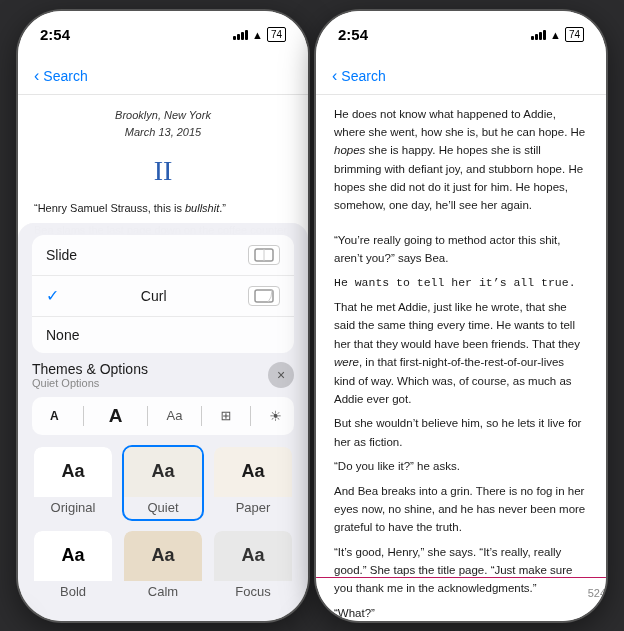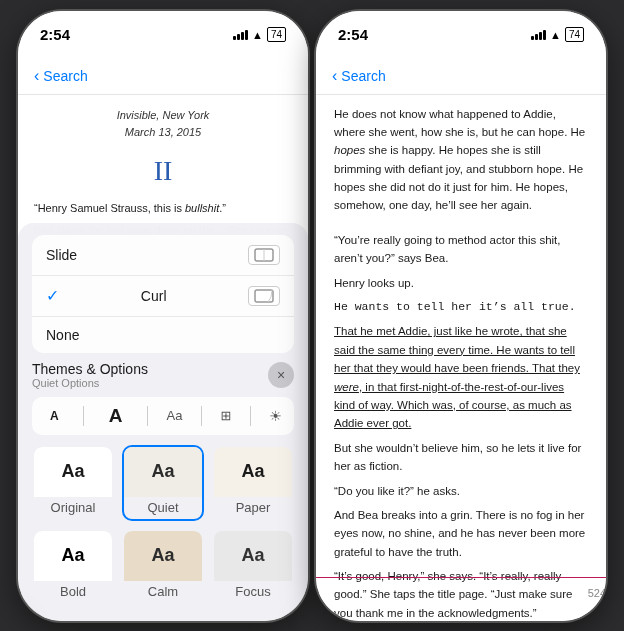--- a/index.html
+++ b/index.html
@@ -329,21 +329,21 @@
 
     <div class="nav-bar">
       <div class="nav-back">
         <span class="nav-back-arrow">‹</span>
         <span>Search</span>
       </div>
     </div>
 
     <div class="book-content" style="height:260px; overflow:hidden;">
       <div class="book-header">
-        <div>Invisible, New York</div>
+        <div>Brooklyn, New York</div>
         <div>March 13, 2015</div>
       </div>
       <div class="chapter-num">II</div>
       <div class="book-text">
         <p>“Henry Samuel Strauss, this is <em>bullshit</em>.”</p>
         <p style="margin-top:4px;">Bea slams the last page down on the coffee counter, startling the cat, who’d drifted off on a nearby tower of books. “You can’t end it there.” She’s clutching the rest of the manuscript to her chest, as if to shield it from him. The title page stares back at him.</p>
         <p style="margin-top:4px; font-style:italic;">The Invisible Life of Addie LaRue.</p>
         <p style="margin-top:4px;">“What happened to her? Did she really go with Luc? After all that?”</p>
 
       </div>
@@ -447,23 +447,22 @@
       <div class="nav-back">
         <span class="nav-back-arrow">‹</span>
         <span>Search</span>
       </div>
     </div>
 
     <div class="right-book-content" style="position:relative;">
       <div class="book-text" style="font-size:11.5px; line-height:1.6; color:#1a1a1a;">
         <p>He does not know what happened to Addie, where she went, how she is, but he can hope. He <em>hopes</em> she is happy. He hopes she is still brimming with defiant joy, and stubborn hope. He hopes she did not do it just for him. He hopes, somehow, one day, he’ll see her again.</p>
         <p style="margin-top:16px;">“You’re really going to method actor this shit, aren’t you?” says Bea.</p>
-        <p style="margin-top:6px;">Henry looks up.</p>
         <p style="margin-top:6px;font-family:Liberation Mono, monospace;">He wants to tell her it’s all true.</p>
-        <p style="margin-top:6px;text-decoration:underline;">That he met Addie, just like he wrote, that she said the same thing every time. He wants to tell her that they would have been friends. That they <em>were</em>, in that first-night-of-the-rest-of-our-lives kind of way. Which was, of course, as much as Addie ever got.</p>
+        <p style="margin-top:6px;">That he met Addie, just like he wrote, that she said the same thing every time. He wants to tell her that they would have been friends. That they <em>were</em>, in that first-night-of-the-rest-of-our-lives kind of way. Which was, of course, as much as Addie ever got.</p>
         <p style="margin-top:6px;">But she wouldn’t believe him, so he lets it live for her as fiction.</p>
         <p style="margin-top:6px;">“Do you like it?” he asks.</p>
         <p style="margin-top:6px;">And Bea breaks into a grin. There is no fog in her eyes now, no shine, and he has never been more grateful to have the truth.</p>
         <p style="margin-top:6px;">“It’s good, Henry,” she says. “It’s really, really good.” She taps the title page. “Just make sure you thank me in the acknowledgments.”</p>
         <p style="margin-top:6px;">“What?”</p>
 
       </div>
       <div class="page-number">524</div>
     </div>
   </div>

